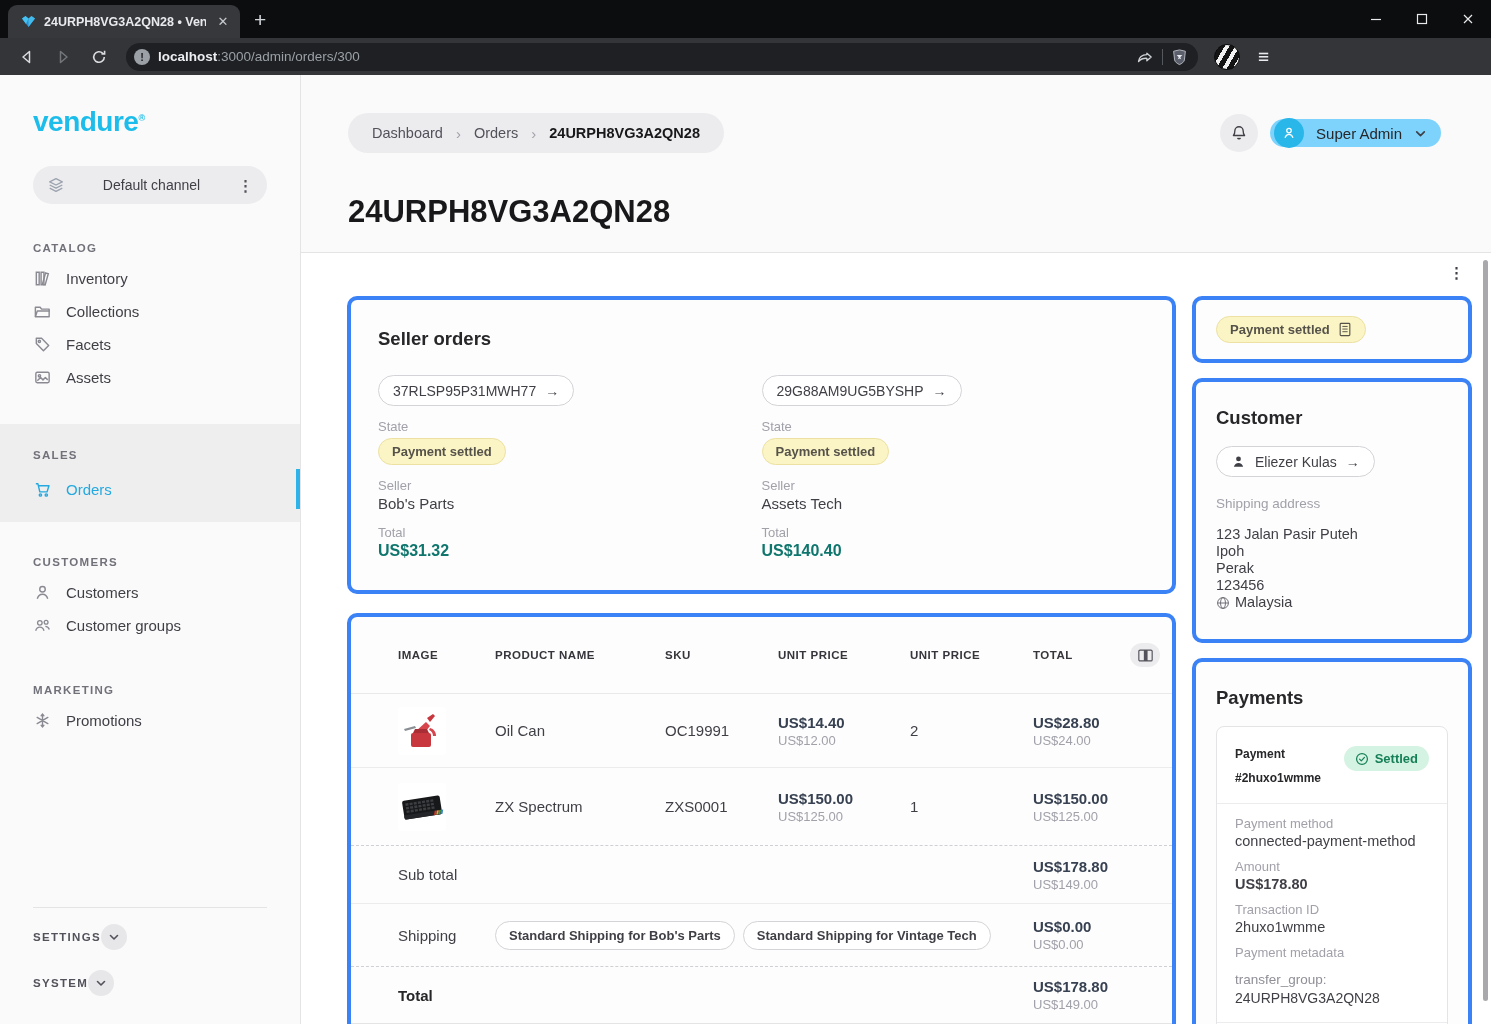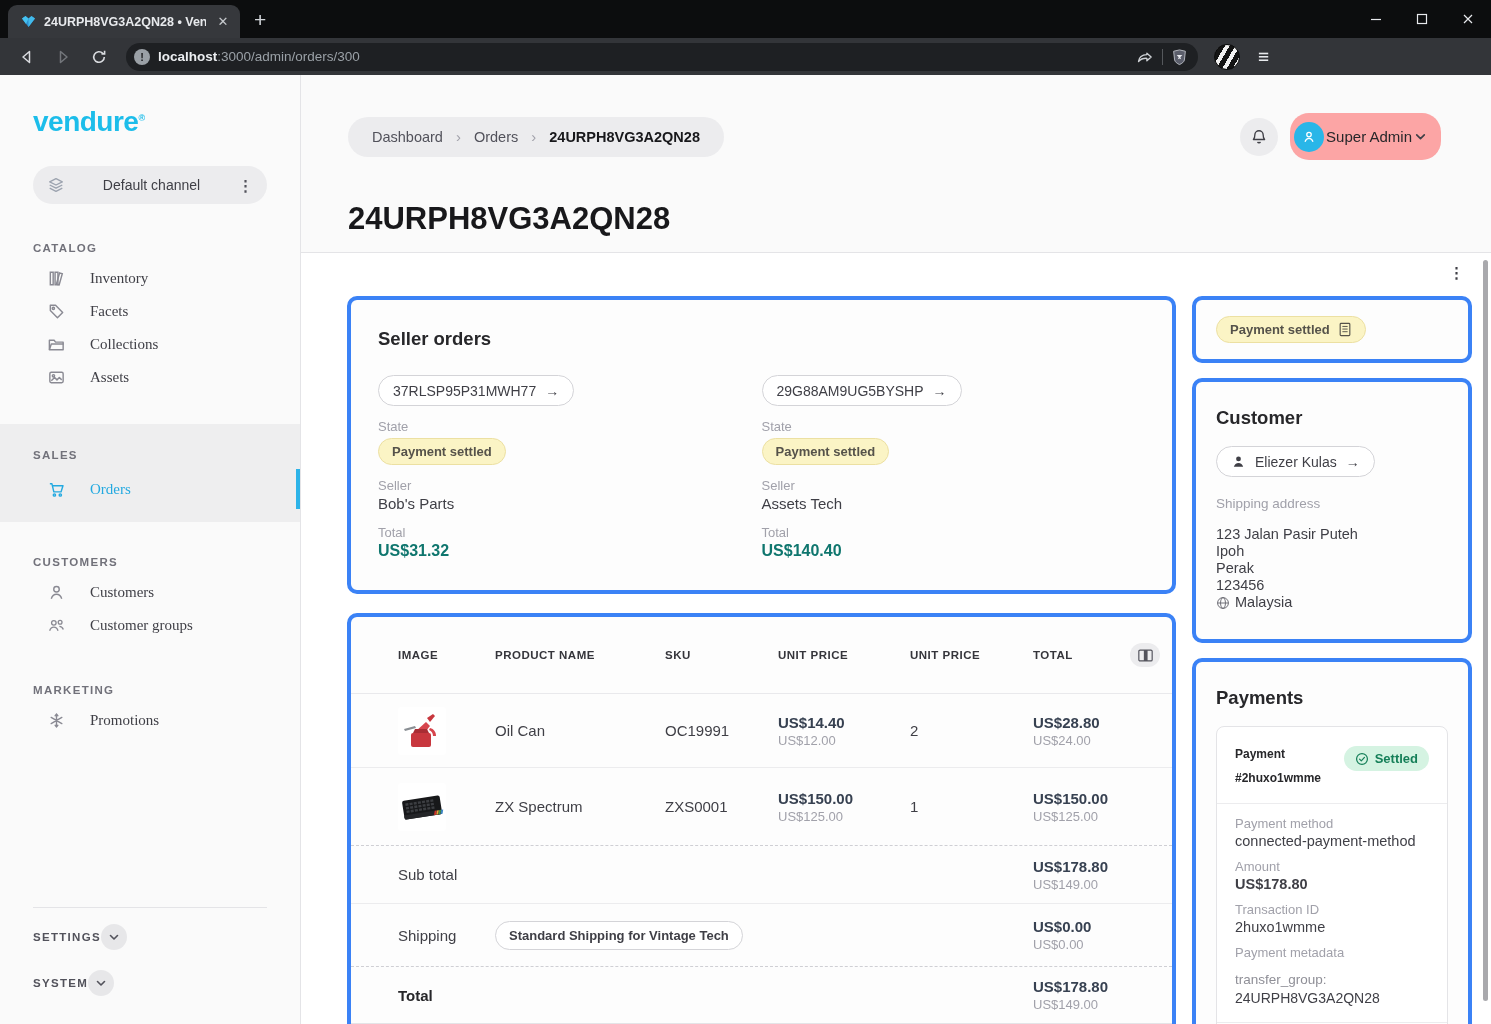--- a/index.html
+++ b/index.html
@@ -33,21 +33,21 @@
   .app { display:flex; height:949px; position:relative; }
 
   
   .sidebar { width:301px; background:#fafafa; border-right:1px solid #e4e4e7; display:flex; flex-direction:column; padding-top:31px; flex:none; }
   .logo { margin-left:33px; font-size:28px; font-weight:700; color:#1cbdea; letter-spacing:-0.5px; }
   .logo sup { font-size:9px; color:#1cbdea; }
   .channel-pill { margin:28px 33px 0; height:38px; background:#ececee; border-radius:19px; display:flex; align-items:center; padding:0 14px; }
   .channel-pill .lbl { flex:1; text-align:center; font-size:14px; color:#3f3f46; }
   .kebab { color:#52525b; font-size:15px; font-weight:700; line-height:1; }
   .sec-label { margin:38px 33px 8px; font-size:11.5px; font-weight:700; letter-spacing:1.3px; color:#71717a; }
-  .nav-item { height:33px; display:flex; align-items:center; gap:24px; padding-left:47px; font-size:15px; color:#3f3f46; position:relative;font-family:Liberation Serif, serif; }
+  .nav-item { height:33px; display:flex; align-items:center; gap:14px; padding-left:33px; font-size:15px; color:#3f3f46; position:relative; }
   .nav-item .ic { width:19px; height:19px; color:#8a8a93; display:flex; }
   .sales-panel { background:#eeeeef; margin-top:30px; padding-bottom:13px; }
   .sales-panel .sec-label { margin-top:25px; }
   .nav-item.active { height:40px; color:#23a9e0; }
   .nav-item.active .ic { color:#23a9e0; }
   .nav-item.active::after { content:""; position:absolute; right:0; top:0; bottom:0; width:4px; background:#2db3e8; }
   .side-bottom { margin-top:auto; padding-bottom:18px; }
   .side-div { height:1px; background:#e4e4e7; margin:0 33px 6px; }
   .collapse-row { height:46px; display:flex; align-items:center; padding:0 24px 0 33px; }
   .collapse-row .lbl { font-size:11.5px; font-weight:700; letter-spacing:1.3px; color:#52525b; }
@@ -55,21 +55,21 @@
 
   
   .main { flex:1; display:flex; flex-direction:column; min-width:0; }
   .main-header { background:#fafafa; border-bottom:1px solid #e4e4e7; padding:38px 50px 0 47px; height:178px; flex:none; }
   .crumb-row { display:flex; align-items:center; justify-content:space-between; }
   .breadcrumb { background:#ececee; border-radius:20px; height:40px; display:inline-flex; align-items:center; gap:13px; padding:0 24px; font-size:14.5px; color:#52525b; }
   .breadcrumb .sep { color:#a1a1aa; font-size:15px; }
   .breadcrumb .last { color:#18181b; font-weight:700; }
   .hdr-right { display:flex; align-items:center; gap:12px; }
   .bell-btn { width:38px; height:38px; border-radius:50%; background:#ececee; display:flex; align-items:center; justify-content:center; color:#3f3f46; }
-  .user-pill { background:#fca5a5; height:47px; border-radius:19px; display:flex; align-items:center; gap:2px; padding:0 14px 0 4px; }
+  .user-pill { background:#7dd3fc; height:28px; border-radius:19px; display:flex; align-items:center; gap:12px; padding:0 14px 0 4px; }
   .user-avatar { width:30px; height:30px; border-radius:50%; background:#29b6e8; display:flex; align-items:center; justify-content:center; color:#fff; }
   .user-name { font-size:15px; color:#27272a; }
   .page-title { margin-top:41px; font-size:31px; font-weight:700; color:#18181b; }
 
   .content { flex:1; background:#fff; position:relative; padding:43px 19px 0 46px; display:flex; gap:16px; align-items:flex-start; overflow:hidden; }
   .content-kebab { position:absolute; top:11px; right:27px; color:#3f3f46; font-size:15px; font-weight:700; }
 
   .col-left { flex:1; min-width:0; }
   .card { border:4px solid #3b82f6; border-radius:10px; background:#fdfdfd; }
   .card-title { font-size:18.5px; font-weight:700; color:#27272a; }
@@ -226,34 +226,34 @@
             <path d="M3.5 3.5h3v13h-3z"></path>
             <path d="M8.5 3.5h3v13h-3z"></path>
             <path d="M13.2 4.2l2.9.8-3.3 11.8-2.9-.8z"></path>
           </svg>
         </span>
       <span>Inventory</span>
     </div>
     <div class="nav-item">
       <span class="ic">
           <svg width="19" height="19" viewBox="0 0 20 20" fill="none" stroke="currentColor" stroke-width="1.5" stroke-linejoin="round">
+            <path d="M2.5 15.5v-10h5l1.5 2h8v8z"></path>
+            <path d="M2.5 15.5l2-6h13"></path>
+          </svg>
+        </span>
+      <span>Collections</span>
+    </div>
+    <div class="nav-item">
+      <span class="ic">
+          <svg width="19" height="19" viewBox="0 0 20 20" fill="none" stroke="currentColor" stroke-width="1.5" stroke-linejoin="round">
             <path d="M3.5 9V3.5H9l7.5 7.5-5.5 5.5z"></path>
             <circle cx="6.7" cy="6.7" r="1.2"></circle>
           </svg>
         </span>
       <span>Facets</span>
-    </div>
-    <div class="nav-item">
-      <span class="ic">
-          <svg width="19" height="19" viewBox="0 0 20 20" fill="none" stroke="currentColor" stroke-width="1.5" stroke-linejoin="round">
-            <path d="M2.5 15.5v-10h5l1.5 2h8v8z"></path>
-            <path d="M2.5 15.5l2-6h13"></path>
-          </svg>
-        </span>
-      <span>Collections</span>
     </div>
     <div class="nav-item">
       <span class="ic">
           <svg width="19" height="19" viewBox="0 0 20 20" fill="none" stroke="currentColor" stroke-width="1.5" stroke-linejoin="round">
             <rect x="3" y="4.5" width="14" height="11" rx="1.5"></rect>
             <circle cx="6.8" cy="8.2" r="1.2"></circle>
             <path d="M4.5 13.5l3.5-3.5 2.5 2.5 2.5-2.5 2.5 2.5"></path>
           </svg>
         </span>
       <span>Assets</span>
@@ -499,20 +499,21 @@
             <span class="money">
                 <div class="m1">US$178.80</div>
                 <div class="m2">US$149.00</div>
               </span>
             <span></span>
           </div>
 
           <div class="trow shiprow">
             <span class="cell">Shipping</span>
             <span class="ship-pills">
+              <span class="ship-pill">Standard Shipping for Bob's Parts</span>
               <span class="ship-pill">Standard Shipping for Vintage Tech</span>
             </span>
             <span class="money">
                 <div class="m1">US$0.00</div>
                 <div class="m2">US$0.00</div>
               </span>
             <span></span>
           </div>
 
           <div class="trow sumrow totrow bold">

